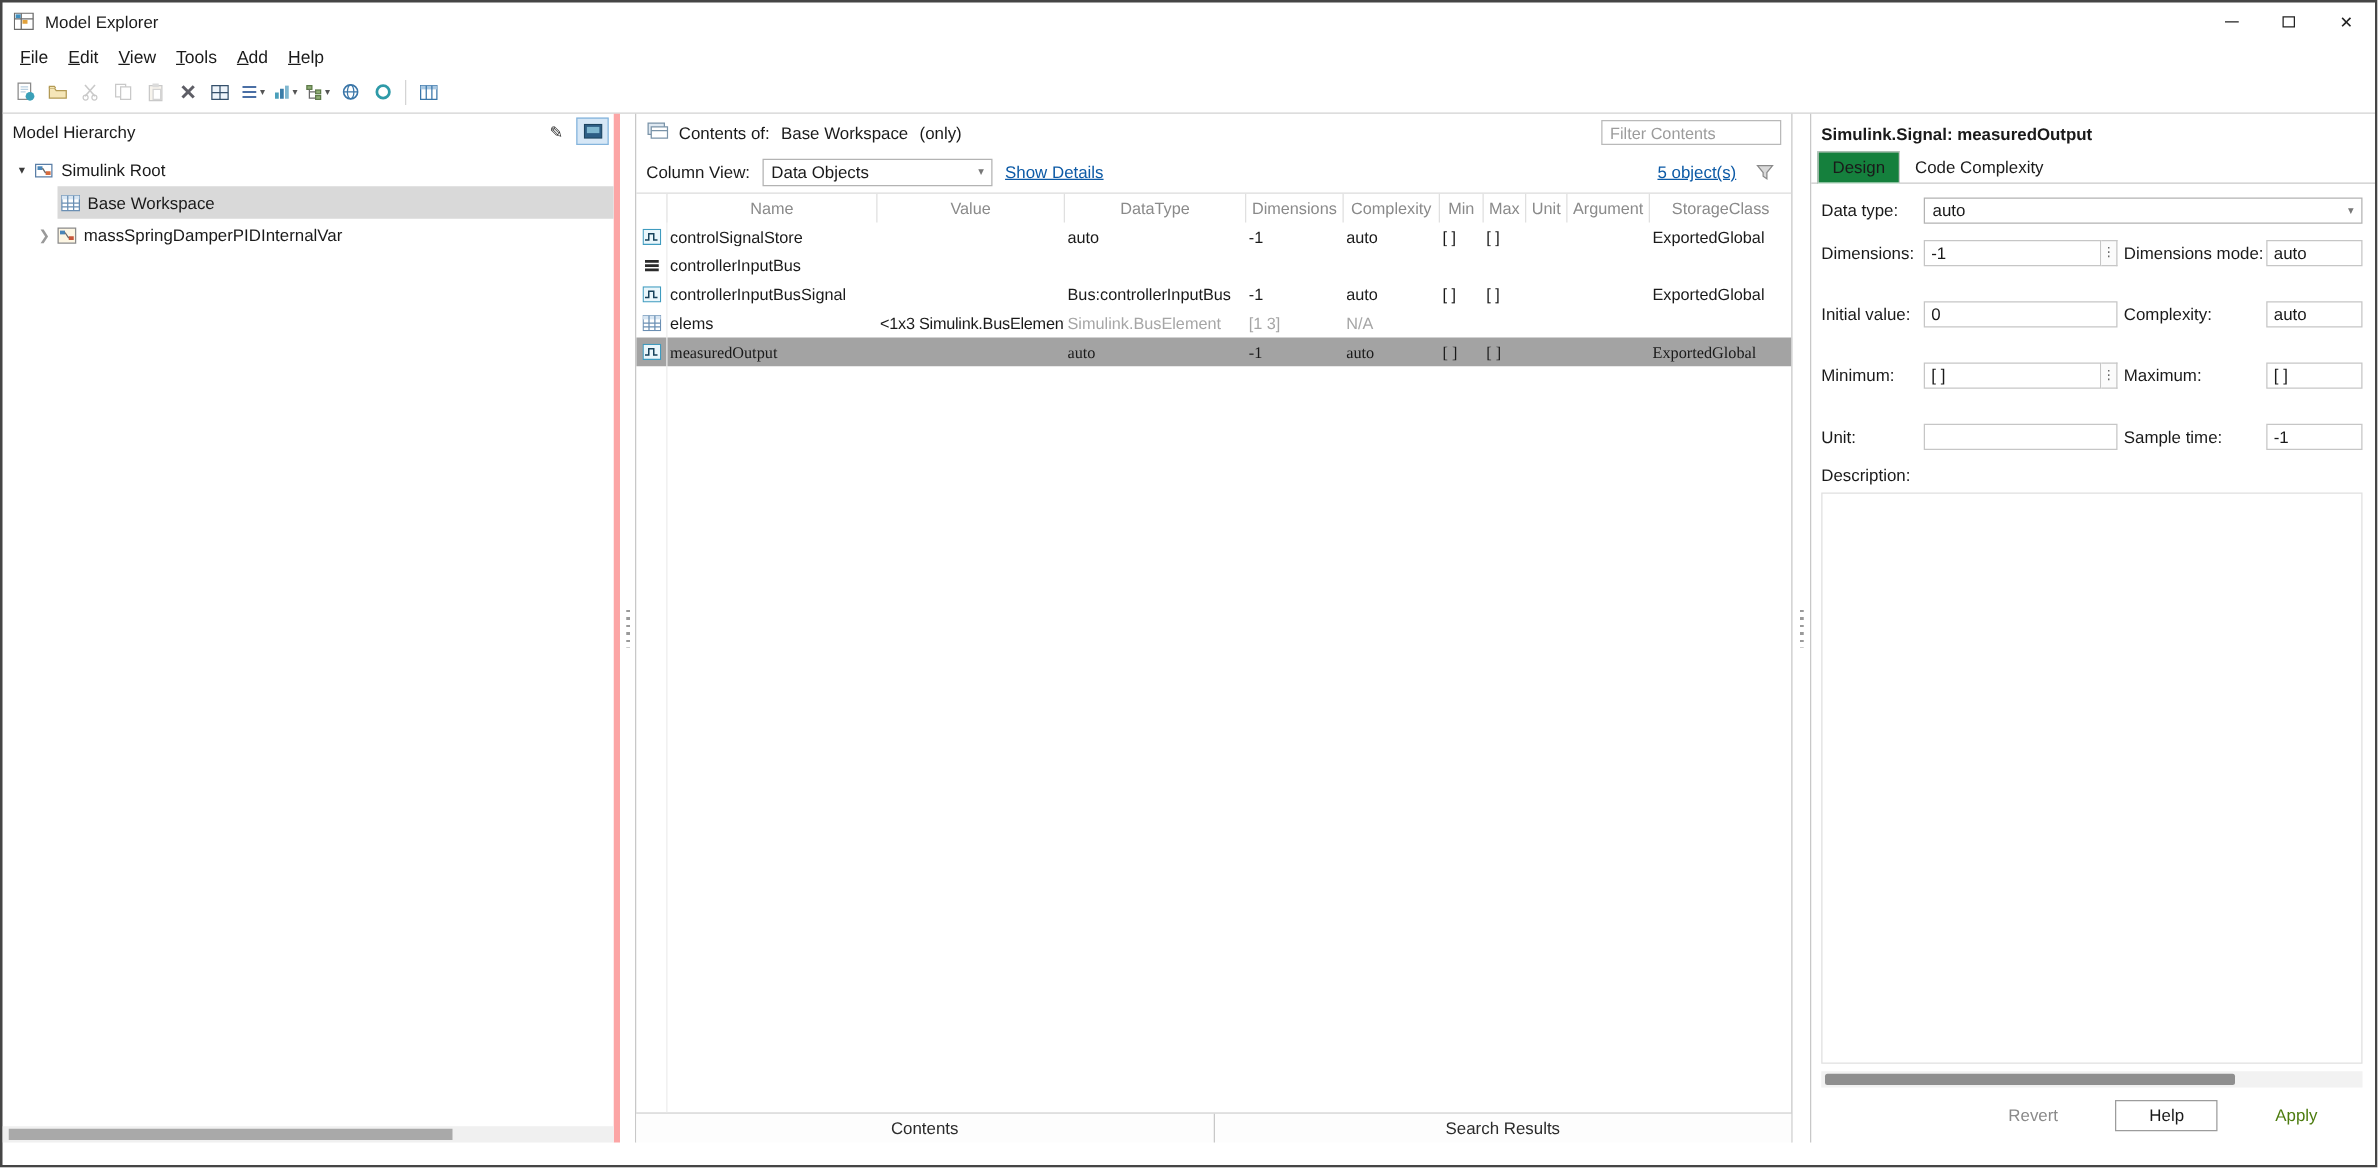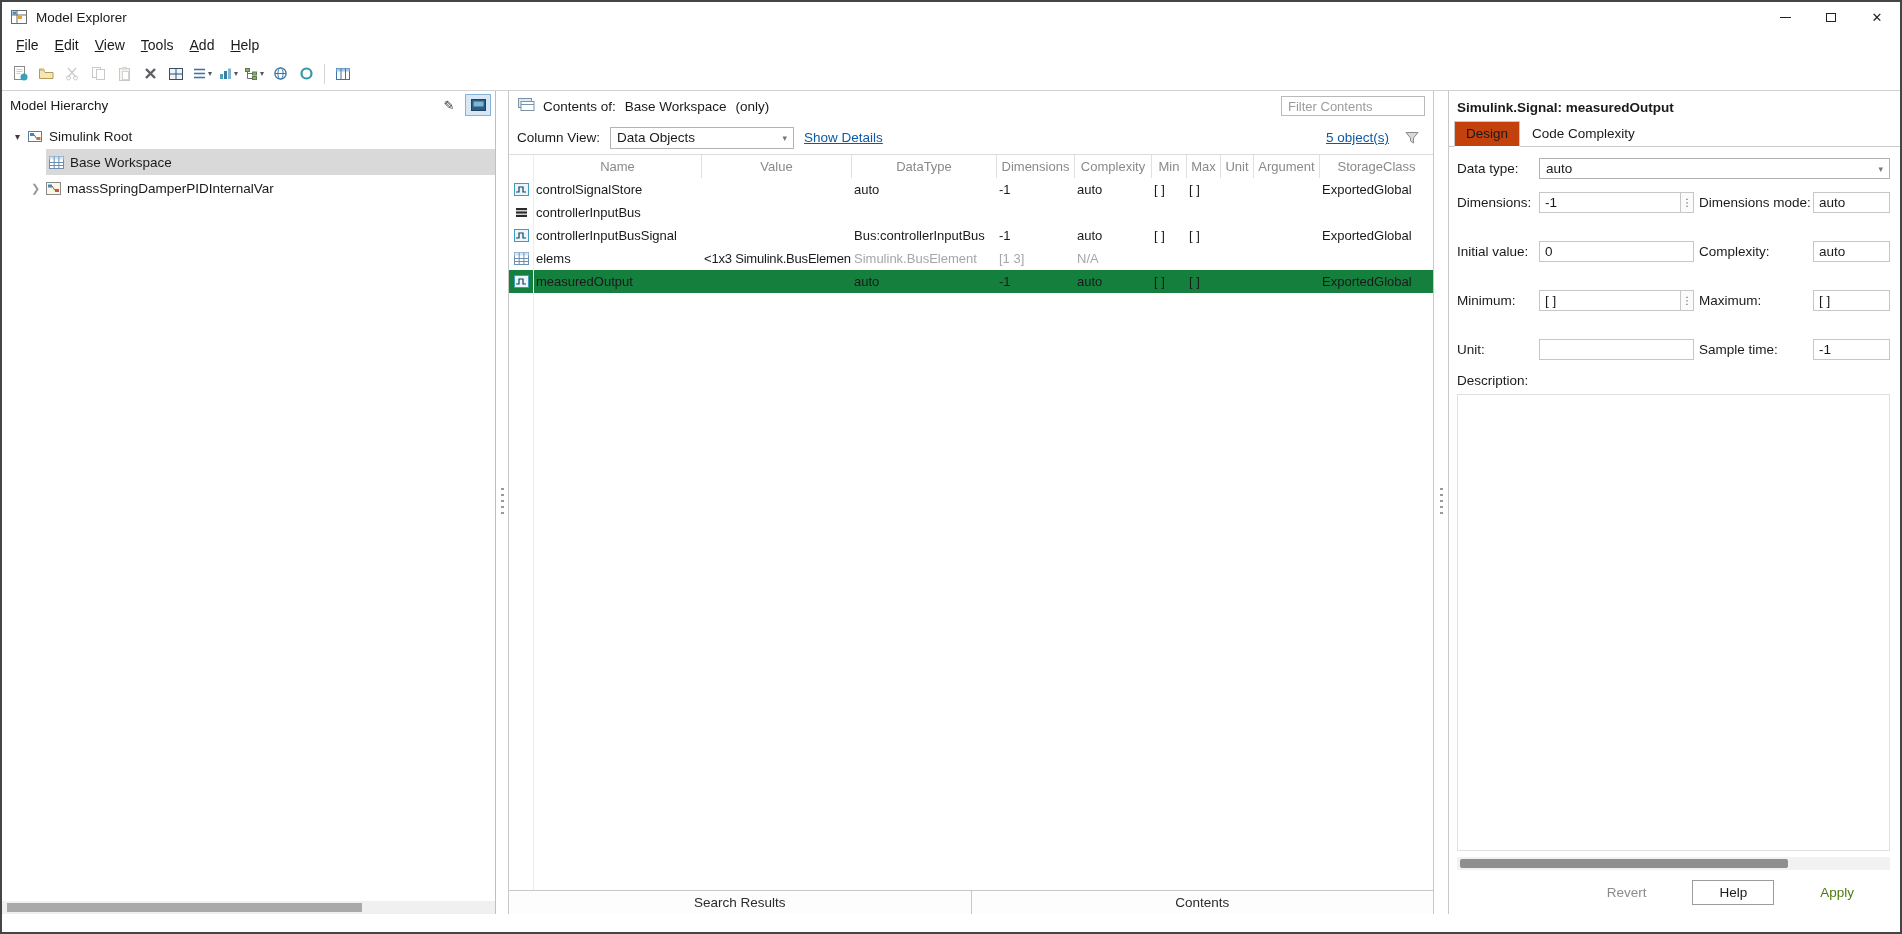--- a/index.html
+++ b/index.html
@@ -28,21 +28,21 @@
   .tsep { width:1px; height:20px; background:#d4d4d4; margin:0 5px; }
   .dis { opacity:.45; }
 
   
   .main { flex:1; min-height:0; display:flex; border-top:1px solid #d2d2d2; padding-bottom:18px; }
   .splitter { width:12px; display:flex; align-items:center; justify-content:center; }
   .splitter.w14 { width:14px; }
   .grip { width:3px; height:30px; background-image:repeating-linear-gradient(to bottom,#9a9a9a 0 2px,transparent 2px 6px); }
 
   
-  .left-panel { width:494px; flex:0 0 auto; display:flex; flex-direction:column; border-right:1px solid #fca5a5; }
+  .left-panel { width:494px; flex:0 0 auto; display:flex; flex-direction:column; border-right:5px solid #fca5a5; }
   .lp-header { height:28px; display:flex; align-items:center; padding:0 4px 0 8px; }
   .lp-title { font-size:13.5px; }
   .lp-tools { margin-left:auto; display:flex; gap:3px; }
   .mini-btn { width:26px; height:22px; border:1px solid transparent; background:transparent; display:flex; align-items:center; justify-content:center; font-size:13px; color:#333; }
   .mini-btn.pressed { background:#d6e7f6; border-color:#84b4dc; }
   .tree { flex:1; padding-top:4px; font-size:13.5px; overflow:hidden; }
   .tree-row { height:26px; display:flex; align-items:center; }
   .tsp8 { width:8px; flex:0 0 auto; } .tsp26 { width:26px; flex:0 0 auto; } .tsp44 { width:44px; flex:0 0 auto; }
   .expander { width:15px; text-align:center; font-size:10px; color:#3c3c3c; flex:0 0 auto; }
   .expander.closed { color:#9a9a9a; font-size:11px; }
@@ -68,34 +68,34 @@
   
   .table-area { flex:1; min-height:0; display:flex; flex-direction:column; overflow:hidden; position:relative; }
   .trow, .thead { display:grid; grid-template-columns:24px 168px 150px 145px 78px 77px 35px 34px 33px 66px minmax(0,1fr); align-items:center; }
   .thead { height:23px; color:#8a8a8a; font-size:13px; flex:0 0 auto; }
   .thead .tcell { text-align:center; height:100%; display:flex; align-items:center; justify-content:center; overflow:hidden; white-space:nowrap; }
   .thead .tcell + .tcell { border-left:1px solid #e0e0e0; }
   .trow { height:23px; font-size:13px; flex:0 0 auto; }
   .trow .tcell { padding:0 3px; overflow:hidden; white-space:nowrap; }
   .trow .tcell.right { text-align:right; letter-spacing:-0.2px; }
   .trow .tcell.mut { color:#a6a6a6; }
-  .trow.sel { background:#15803d; }
+  .trow.sel { background:#a3a3a3;font-family:Liberation Serif, serif; }
   .gutter { display:flex; align-items:center; justify-content:center; height:100%; }
   .gutter-line { position:absolute; left:24px; top:0; bottom:0; border-left:1px solid #ededed; pointer-events:none; }
   .table-fill { flex:1; }
   .footer-tabs { height:24px; flex:0 0 auto; display:flex; border-top:1px solid #c8c8c8; }
   .ftab { flex:1; display:flex; align-items:center; justify-content:center; font-size:13.5px; color:#2b2b2b; background:#fdfdfd; }
   .ftab + .ftab { border-left:1px solid #c8c8c8; }
 
   
   .right-panel { width:452px; flex:0 0 auto; display:flex; flex-direction:column; border-left:1px solid #c8c8c8; }
   .rp-title { font-weight:bold; font-size:13.5px; padding:9px 8px 6px 8px; }
   .rp-tabs { display:flex; align-items:flex-end; padding-left:5px; border-bottom:1px solid #c9c9c9; height:26px; }
   .rp-tab { padding:4px 11px 5px 11px; font-size:13.5px; border:1px solid transparent; margin-bottom:-1px; }
-  .rp-tab.active { background:#c2410c; border-color:#c9c9c9; border-bottom-color:#fff; }
+  .rp-tab.active { background:#15803d; border-color:#c9c9c9; border-bottom-color:#fff; }
   .rp-form { padding:11px 10px 0 8px; flex:0 0 auto; }
   .frow-dt { display:flex; align-items:center; margin-bottom:12px; }
   .flabel { font-size:13.5px; color:#1a1a1a; white-space:nowrap; }
   .dt-label { width:82px; flex:0 0 auto; }
   .dt-combo { flex:1; height:21px; }
   .fgrid { display:grid; grid-template-columns:82px 160px 114px minmax(0,1fr); grid-auto-rows:22px; row-gap:27px; align-items:center; }
   .fld { display:flex; width:155px; }
   .inp { height:21px; border:1px solid #c6c6c6; background:#fff; font-size:13.5px; padding:0 5px; font-family:inherit; width:100%; min-width:0; color:#1a1a1a; }
   .stepper { width:14px; height:21px; border:1px solid #c6c6c6; border-left:none; background:#fbfbfb; font-size:10px; color:#555; display:flex; align-items:center; justify-content:center; padding:0; }
   .rfld { display:flex; min-width:0; }
@@ -460,22 +460,22 @@
           <span class="tcell">[ ]</span>
           <span class="tcell"></span>
           <span class="tcell"></span>
           <span class="tcell">ExportedGlobal</span>
         </div>
 
         <div class="table-fill"></div>
       </div>
 
       <div class="footer-tabs">
+        <span class="ftab">Contents</span>
         <span class="ftab">Search Results</span>
-        <span class="ftab">Contents</span>
       </div>
     </div>
 
     <div class="splitter w14">
         <div class="grip"></div>
       </div>
 
     <div class="right-panel">
       <div class="rp-title">Simulink.Signal: measuredOutput</div>
       <div class="rp-tabs">

